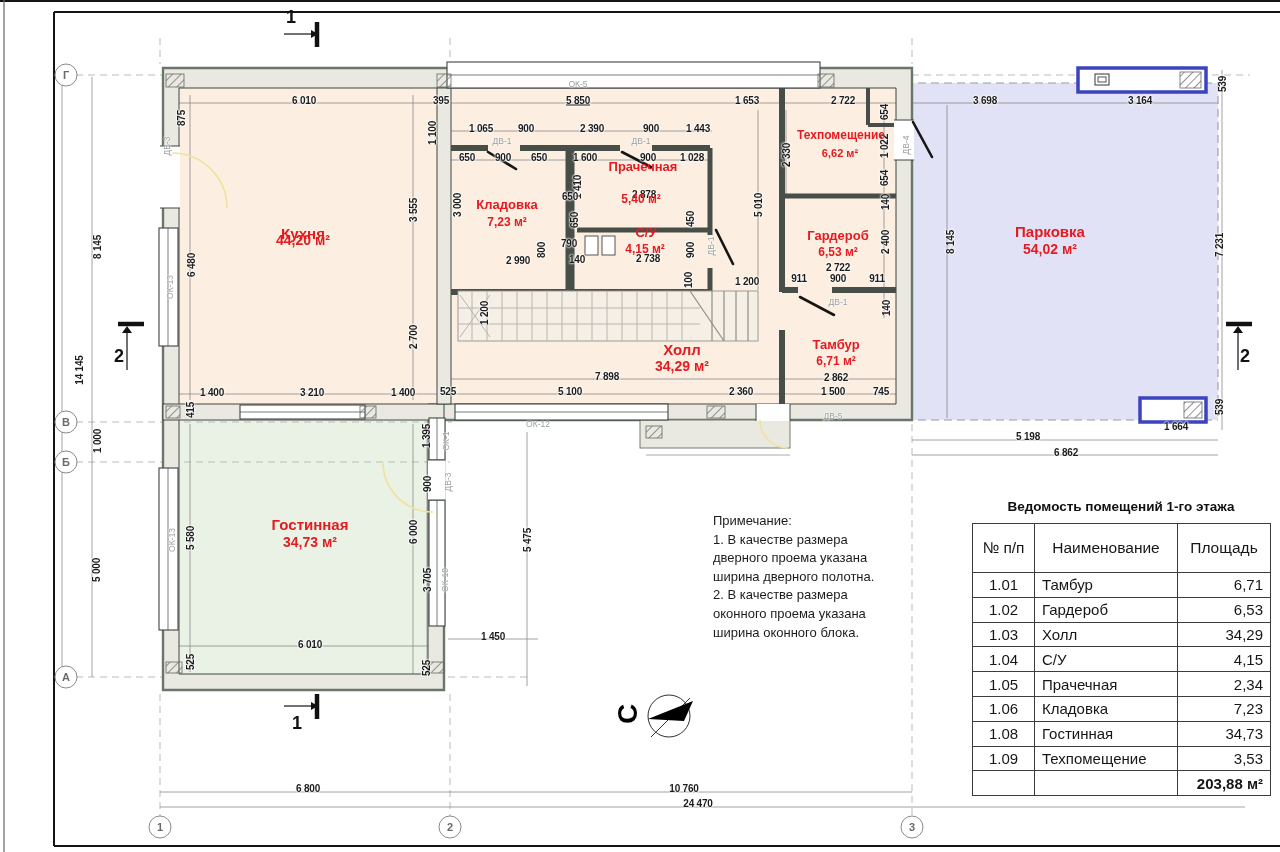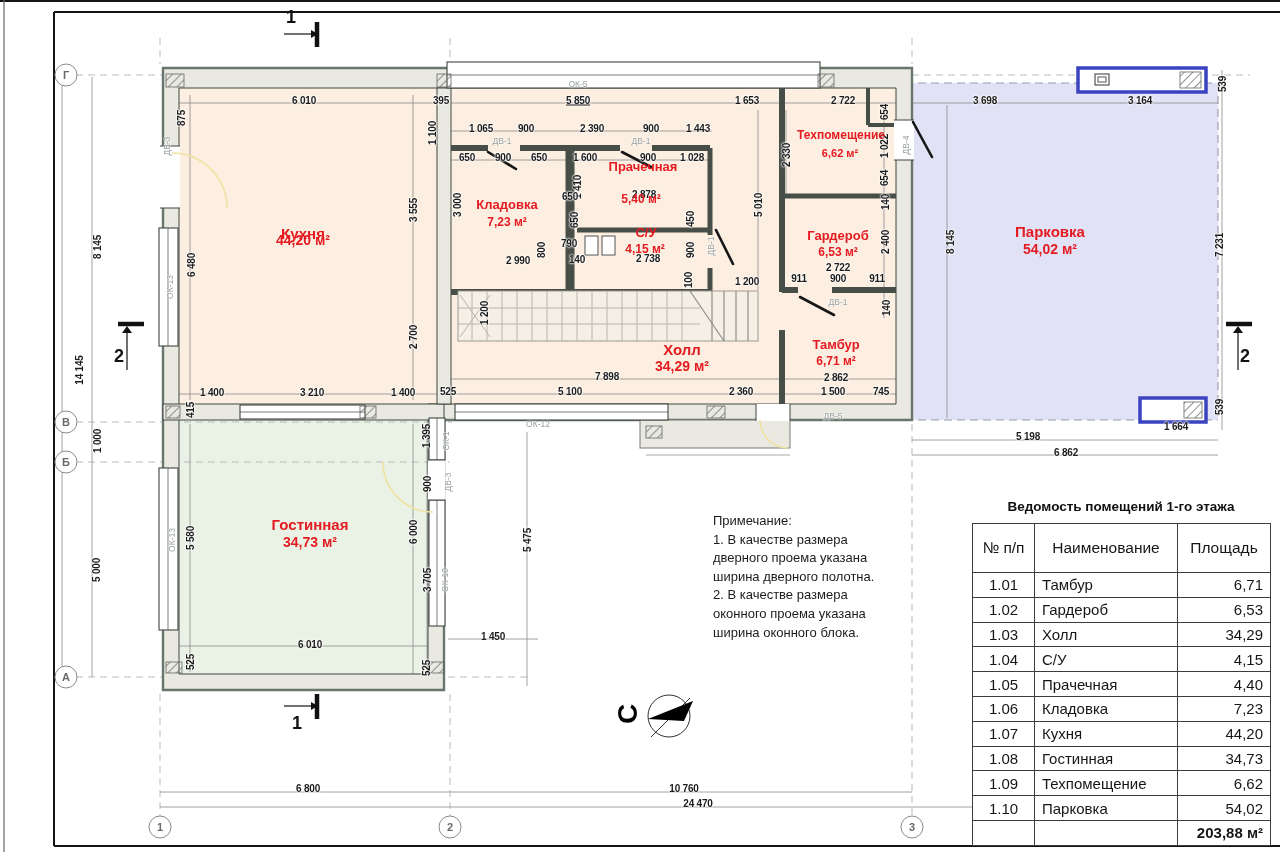--- a/index.html
+++ b/index.html
@@ -319,46 +319,36 @@
             <td class="t-area">34,29</td>
           </tr>
           <tr>
             <td class="t-num">1.04</td>
             <td class="t-name">С/У</td>
             <td class="t-area">4,15</td>
           </tr>
           <tr>
             <td class="t-num">1.05</td>
             <td class="t-name">Прачечная</td>
-            <td class="t-area">4,40</td>
+            <td class="t-area">2,34</td>
           </tr>
           <tr>
             <td class="t-num">1.06</td>
             <td class="t-name">Кладовка</td>
             <td class="t-area">7,23</td>
           </tr>
           <tr>
-            <td class="t-num">1.07</td>
-            <td class="t-name">Кухня</td>
-            <td class="t-area">44,20</td>
-          </tr>
-          <tr>
             <td class="t-num">1.08</td>
             <td class="t-name">Гостинная</td>
             <td class="t-area">34,73</td>
           </tr>
           <tr>
             <td class="t-num">1.09</td>
             <td class="t-name">Техпомещение</td>
-            <td class="t-area">6,62</td>
-          </tr>
-          <tr>
-            <td class="t-num">1.10</td>
-            <td class="t-name">Парковка</td>
-            <td class="t-area">54,02</td>
+            <td class="t-area">3,53</td>
           </tr>
           <tr class="total">
             <td class="t-num"></td>
             <td class="t-name"></td>
             <td class="t-area">203,88 м²</td>
           </tr>
         </tbody>
     </table>
   <span class="dim" style="left: 304px; top: 100px;">6 010</span>
       <span class="dim" style="left: 441px; top: 100px;">395</span>

